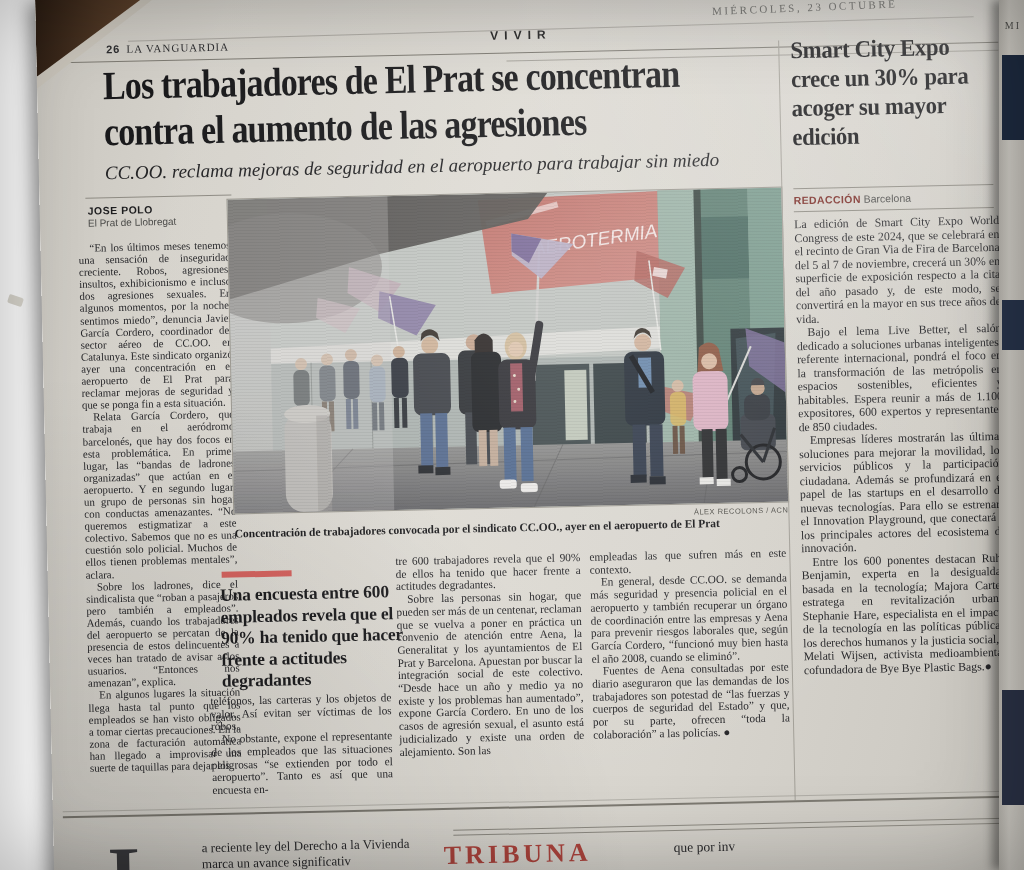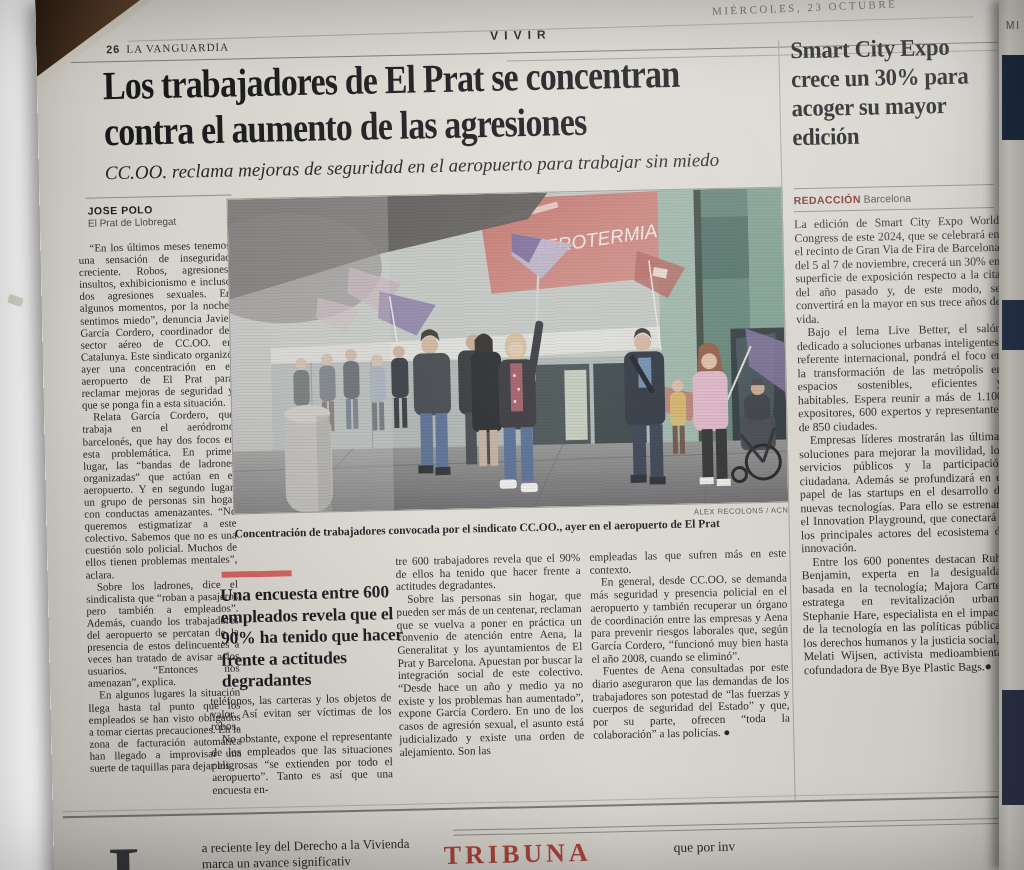--- a/index.html
+++ b/index.html
@@ -101,21 +101,21 @@
     letter-spacing:4px;color:#b0453e;left:640px;}
   .tribuna{left:268px;} 
   .tribuna-pos{position:absolute;left:268px;top:851px;}
   .b-frag-right{position:absolute;left:440px;top:855px;font-size:13.5px;color:#2a2a2c;}
 
   
   .edge-page{position:absolute;left:999px;top:0;width:25px;height:870px;
     background:linear-gradient(90deg,#b4b1aa,#cdcac3 40%,#c4c1ba);
     box-shadow:-7px 0 10px rgba(0,0,0,.38);}
   .edge-frag{position:absolute;right:3px;top:20px;font-size:10px;letter-spacing:2px;color:#4f4f4c;
-    font-family:Liberation Sans, sans-serif;}
+    font-family:Liberation Serif, serif;}
   .edge-block{position:absolute;right:0;width:22px;background:#1d2a3f;}
   .eb1{top:55px;height:85px;}
   .eb2{top:300px;height:50px;background:#27334a;}
   .eb3{top:690px;height:115px;background:#2a3145;}
 </style>
 </head>
 <body>
 
 <div id="viewport">
 

